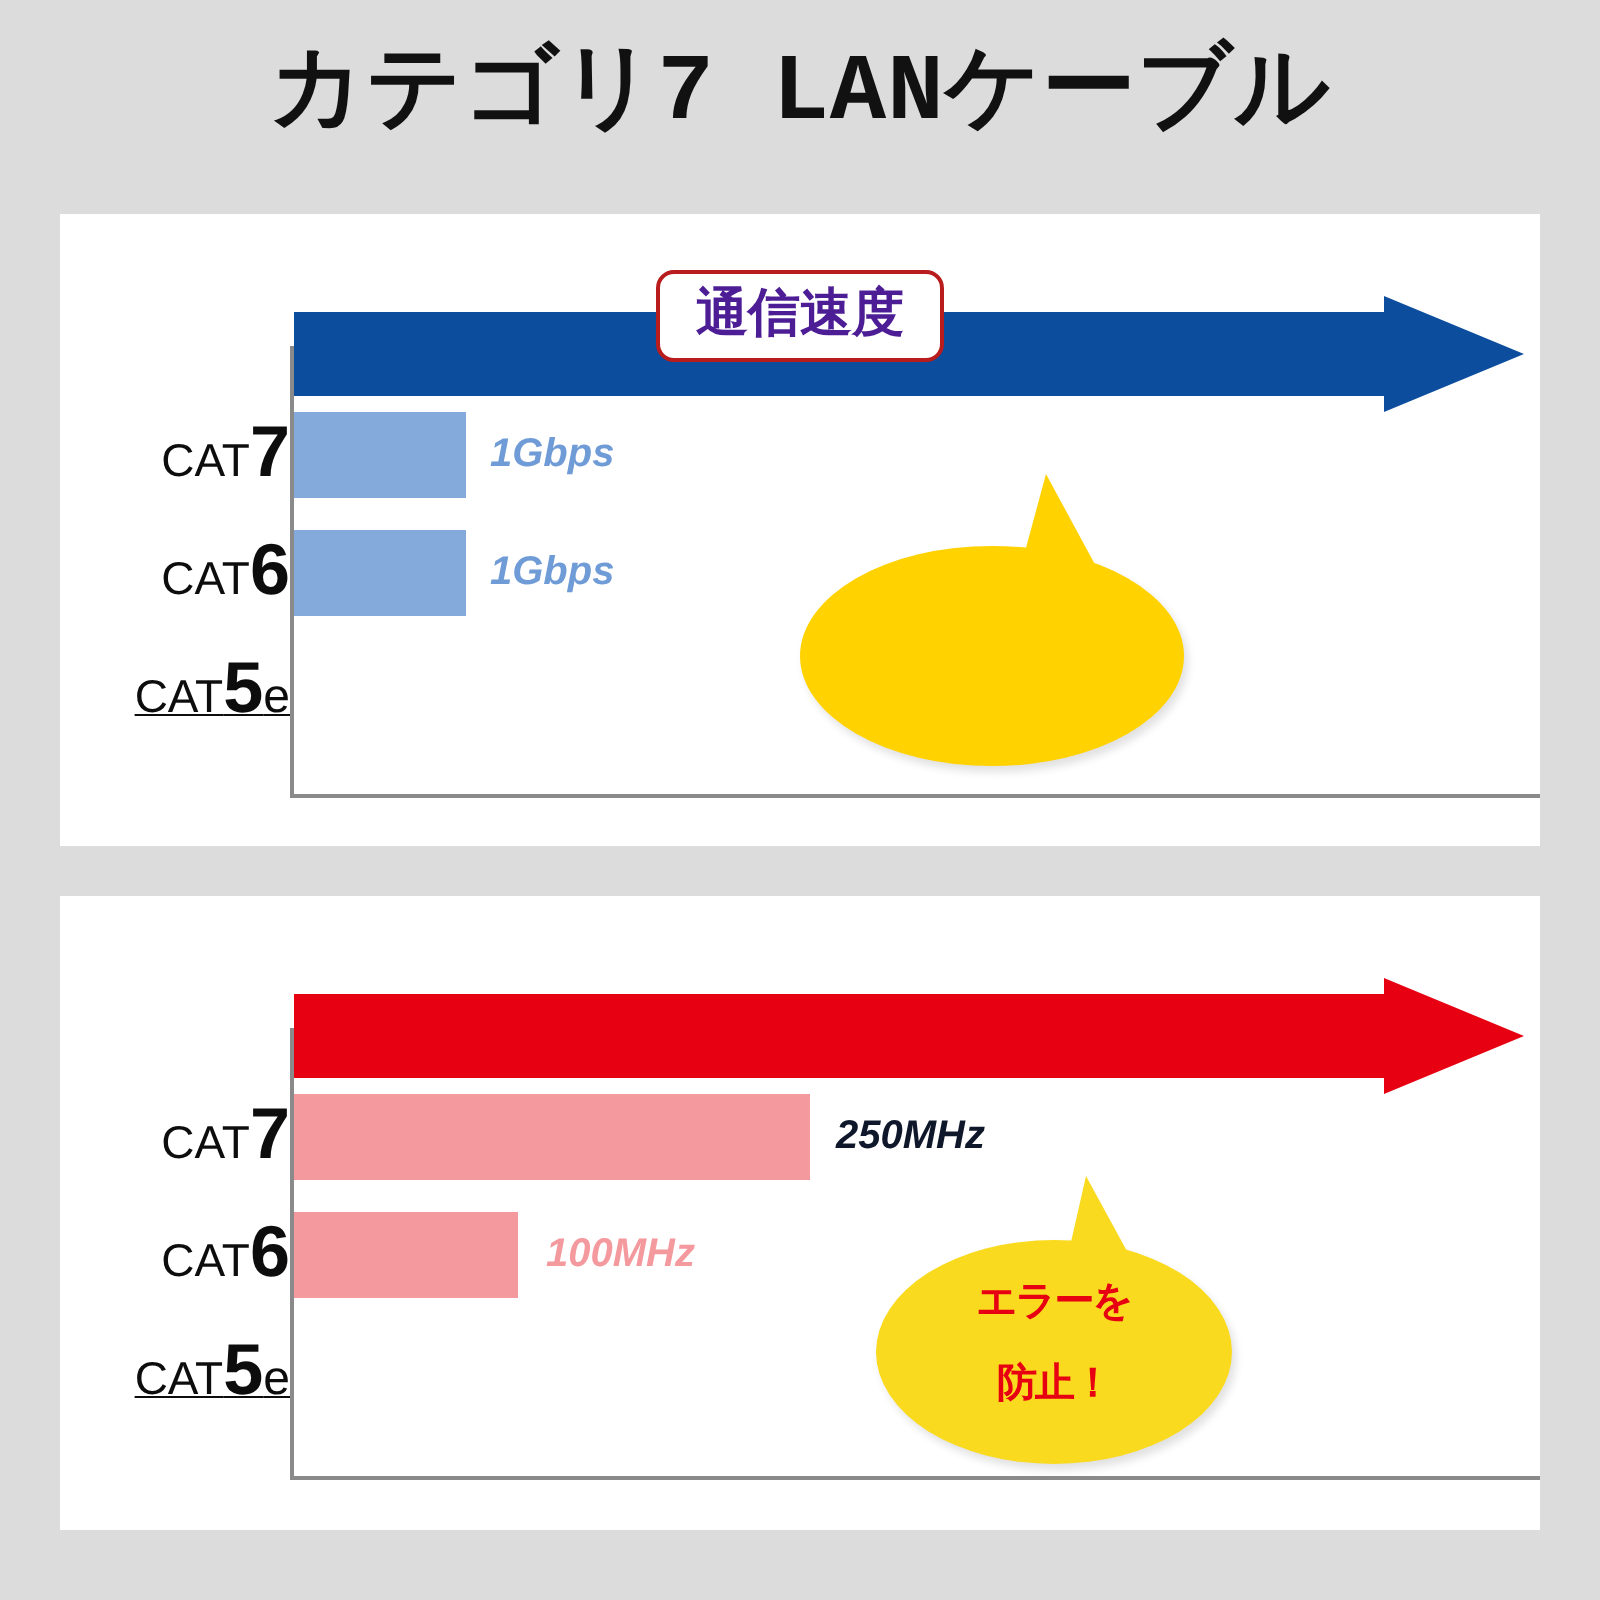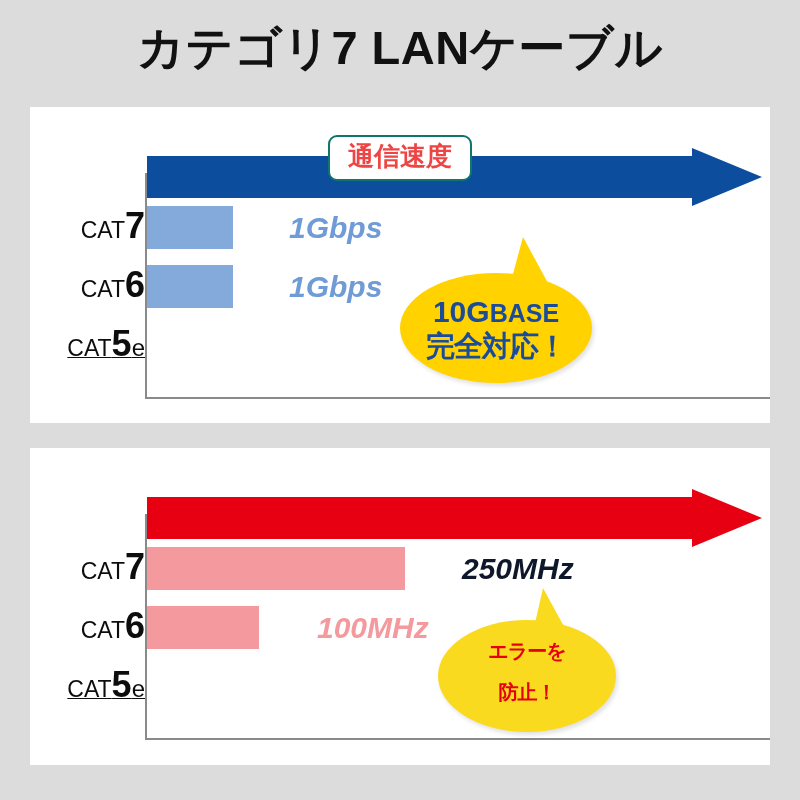--- a/index.html
+++ b/index.html
@@ -26,20 +26,21 @@
     left: 0;
     top: 22px;
     width: 800px;
     text-align: center;
     font-size: 47px;
     font-weight: bold;
     color: #111111;
     letter-spacing: 0.5px;
     line-height: 1.1;
     white-space: nowrap;
+    font-family: Liberation Mono, monospace;
   }
   
   .panel {
     position: absolute;
     left: 30px;
     width: 740px;
     background: #ffffff;
   }
   #panel-speed { top: 107px; height: 316px; }
   #panel-band  { top: 448px; height: 317px; }
@@ -50,27 +51,27 @@
     left: 0; top: 0;
     width: 100%;
     height: 100%;
   }
   
   .chart-badge {
     position: absolute;
     left: 50%;
     transform: translateX(-50%);
     top: 28px;
-    border: 2px solid #0f766e;
+    border: 2px solid #b91c1c;
     border-radius: 9px;
     background: #ffffff;
     padding: 5px 18px 7px 18px;
     font-size: 26px;
     font-weight: bold;
-    color: #ef4444;
+    color: #4c1d95;
     line-height: 1.15;
     white-space: nowrap;
     z-index: 6;
   }
   
   .axis-v {
     position: absolute;
     left: 115px;
     top: 66px;
     width: 2px;
@@ -123,26 +124,25 @@
   
   .bar {
     position: absolute;
     left: 117px;
   }
   .bar-1b, .bar-2b { top: 99px; height: 43px; }
   .bar-1c, .bar-2c { top: 158px; height: 43px; }
 
   .bar-value {
     position: absolute;
-    font-size: 30px;
+    font-size: 20px;
     font-style: italic;
     font-weight: bold;
     line-height: 43px;
     white-space: nowrap;
-    margin-left: 44px;
   }
 
   
   .arrow-wrap {
     position: absolute;
     left: 117px;
     top: 41px;
     width: 615px;
     height: 58px;
     z-index: 3;
@@ -257,24 +257,20 @@
 
       <div class="bar bar-1c" style="width:86px;background:#84a9db;"></div>
       <div class="bar-value" style="left:215px;top:158px;color:#6f9bd6;">1Gbps</div>
 
     </div>
   </div>
 
   <div class="callout" id="callout-speed">
     <div class="tail"></div>
     <div class="bubble"></div>
-    <div class="callout-text">
-      <span class="l1"><span>10G</span><span class="g-small">BASE</span></span>
-      <span class="l2">完全対応！</span>
-    </div>
   </div>
 
   <div class="panel" id="panel-band">
     <div class="chart">
 
 
       <div class="axis-v"></div>
       <div class="axis-h"></div>
 
       <div class="labels-col">

